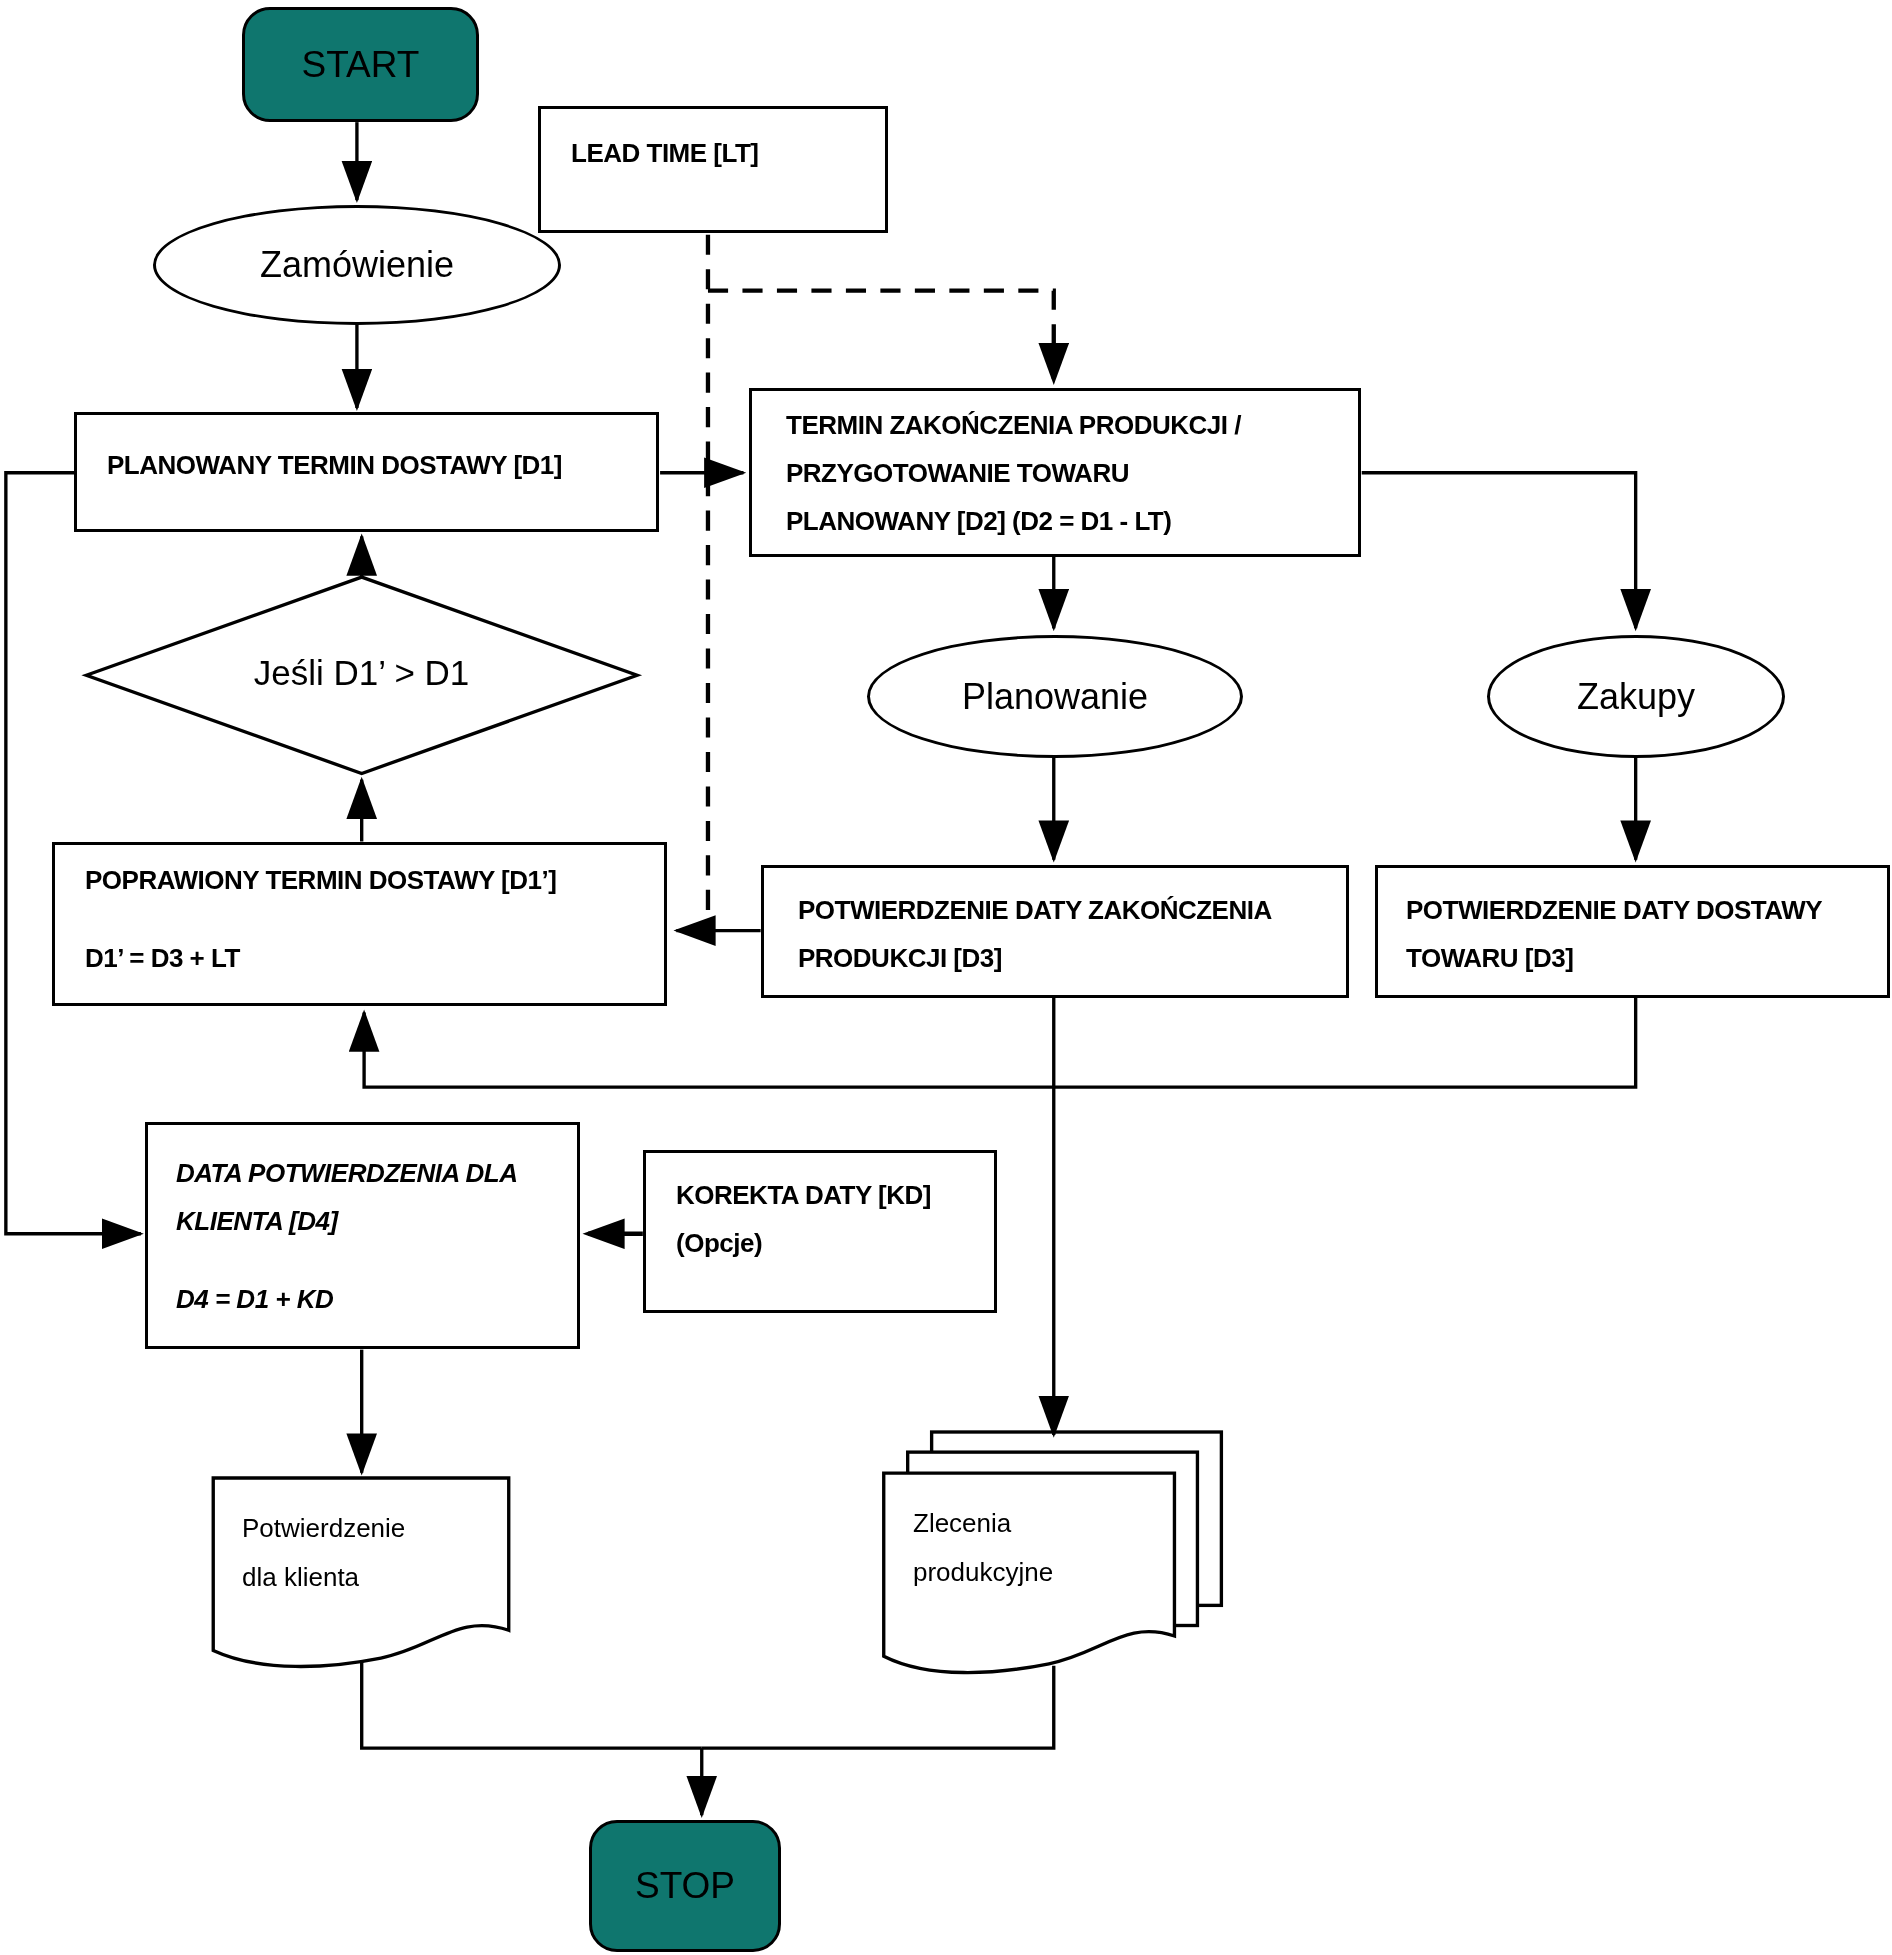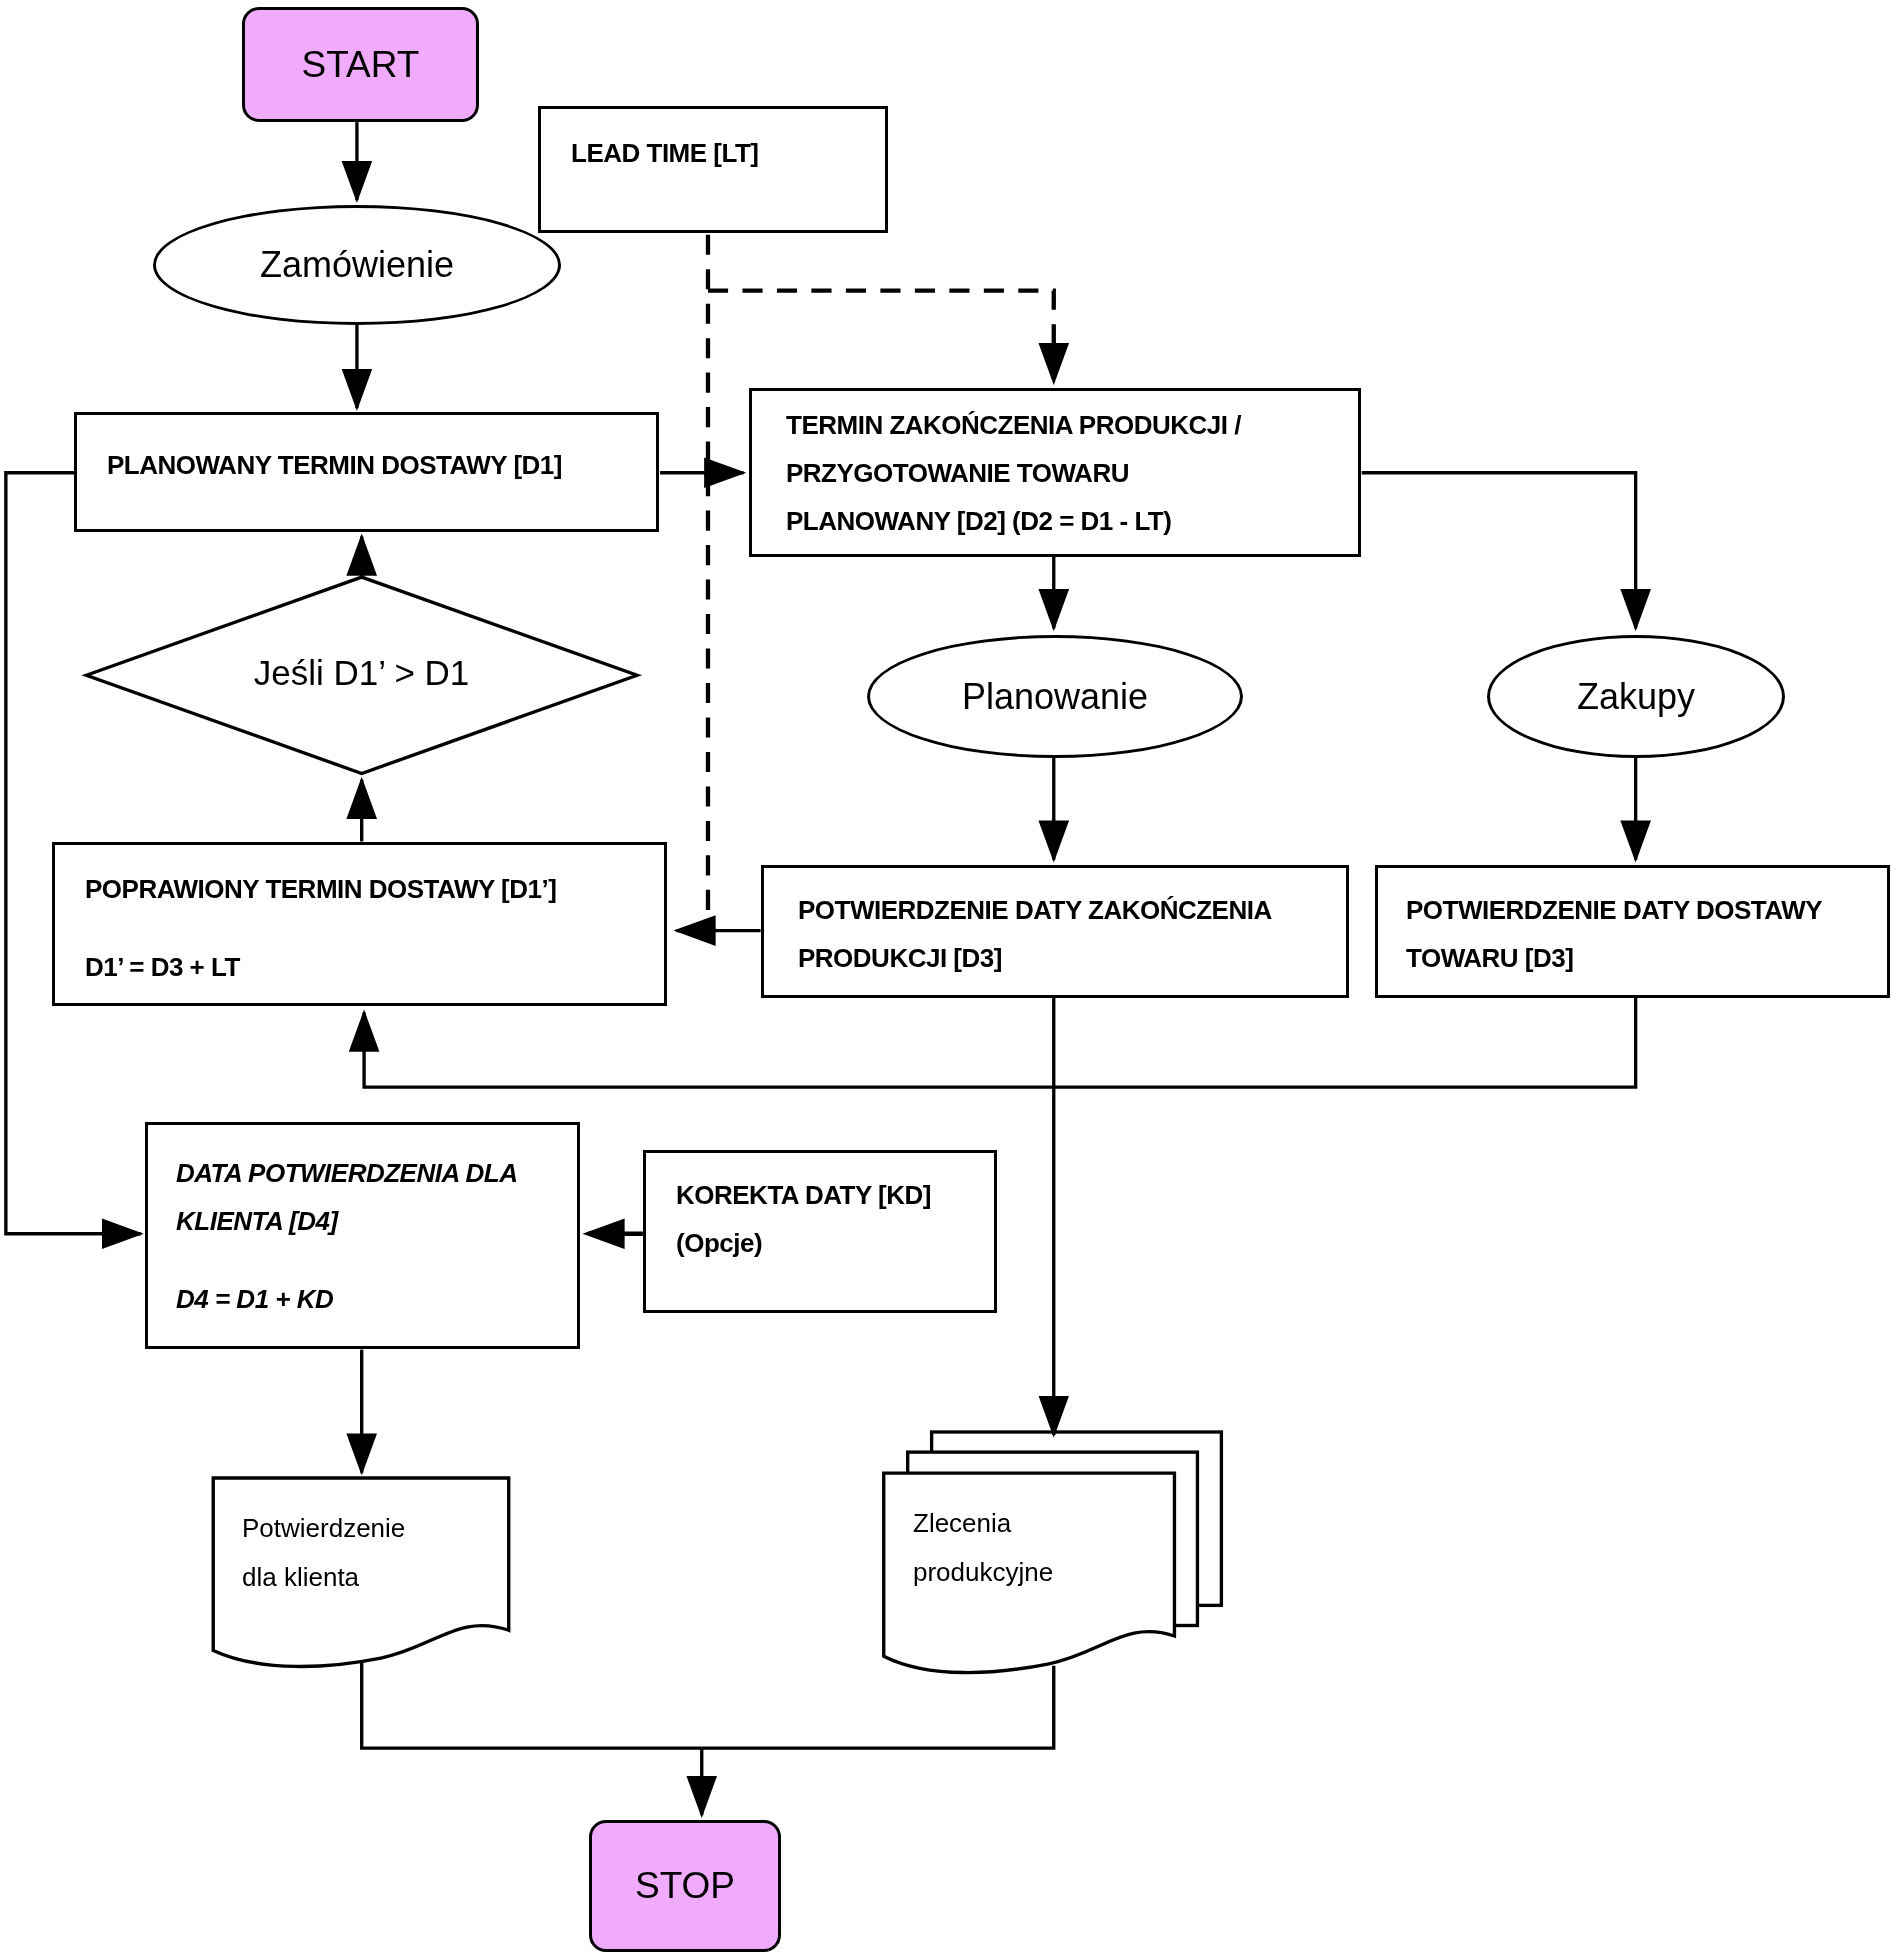--- a/index.html
+++ b/index.html
@@ -10,21 +10,21 @@
   }
   #wires{position:absolute;left:0;top:0;}
   .box{
     position:absolute;border:3.8px solid #000;background:#fff;box-sizing:border-box;
     font-weight:bold;font-size:26px;letter-spacing:-0.5px;line-height:1.85;
   }
   .box .pad{padding:20px 19px 0 30px;}
   .line{display:block;}
   .formula{display:block;font-weight:bold;}
   .terminal{
-    position:absolute;border:3.4px solid #000;border-radius:17px;background:#f0abfc;
+    position:absolute;border:3.4px solid #000;border-radius:28px;background:#0f766e;
     display:flex;align-items:center;justify-content:center;font-size:37px;box-sizing:border-box;
   }
   .ellipse{
     position:absolute;border:3.4px solid #000;border-radius:50%;background:#fff;
     display:flex;align-items:center;justify-content:center;font-size:36px;box-sizing:border-box;
   }
   .freelabel{position:absolute;display:flex;align-items:center;justify-content:center;font-size:35px;}
   .doclabel{position:absolute;font-size:26px;line-height:1.9;}
   .conn{stroke:#000;stroke-width:7;fill:none;}
   .connd{stroke:#000;stroke-width:9;fill:none;stroke-dasharray:42 30;}
@@ -105,21 +105,21 @@
 
   <div class="box" style="left:749px;top:388px;width:612px;height:169px;">
     <div class="pad" style="padding-top:10px;padding-left:34px;">
       <span class="line">TERMIN ZAKOŃCZENIA PRODUKCJI /</span>
       <span class="line">PRZYGOTOWANIE TOWARU</span>
       <span class="line">PLANOWANY [D2]   (D2 = D1 - LT)</span>
     </div>
   </div>
 
   <div class="box" style="left:52px;top:842px;width:615px;height:164px;">
-    <div class="pad" style="padding-top:20px;">
+    <div class="pad" style="padding-top:11px;">
       <span class="line">POPRAWIONY TERMIN DOSTAWY [D1’]</span>
       <span class="formula" style="margin-top:30px;">D1’ = D3 + LT</span>
     </div>
   </div>
 
   <div class="box" style="left:761px;top:865px;width:588px;height:133px;">
     <div class="pad" style="padding-top:18px;padding-left:34px;">
       <span class="line">POTWIERDZENIE DATY ZAKOŃCZENIA</span>
       <span class="line">PRODUKCJI [D3]</span>
     </div>

